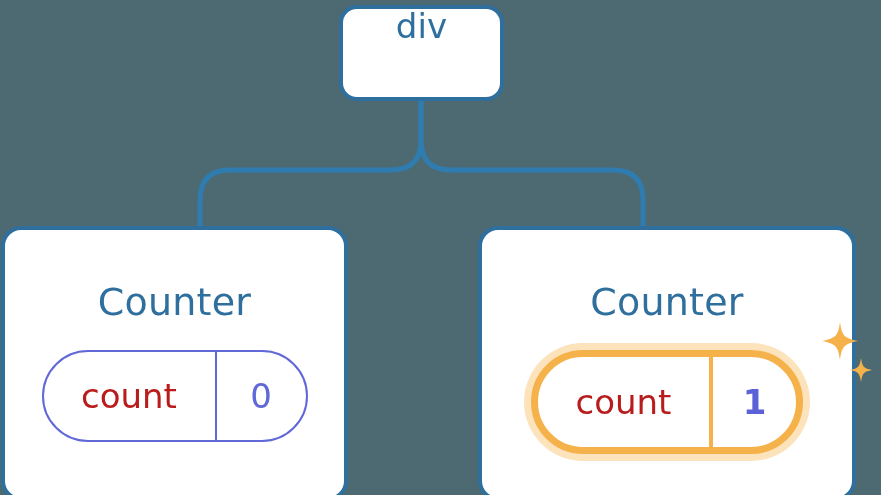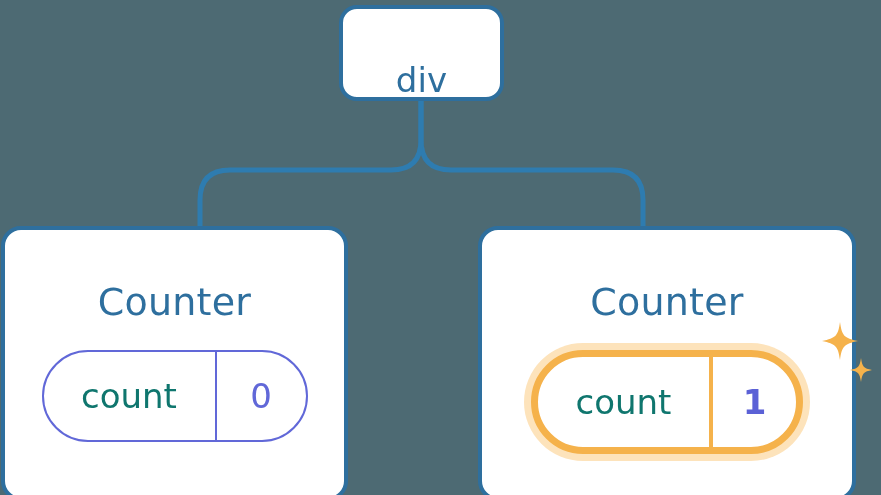--- a/index.html
+++ b/index.html
@@ -40,21 +40,21 @@
     box-sizing: border-box;
     display: flex;
     flex-direction: column;
     align-items: center;
   }
   .node-root {
     left: 339px;
     top: 5px;
     width: 165px;
     height: 96px;
-    justify-content: flex-end;
+    justify-content: flex-start;
   }
   .node-left {
     left: 1px;
     top: 226px;
     width: 347px;
     height: 275px;
     border-radius: 20px;
   }
   .node-right {
     left: 478px;
@@ -125,21 +125,21 @@
   }
   .pill-highlight .pill-key {
     width: 175px;
     border-right: 4px solid #f5b24b;
   }
   .pill-highlight .pill-val {
     width: 83px;
   }
 
   .key-text {
-    color: #0f766e;
+    color: #b91c1c;
     font-size: 34px;
     font-weight: 400;
     line-height: 1;
     white-space: nowrap;
   }
   .val-text {
     color: #6168d8;
     font-size: 34px;
     font-weight: 400;
     line-height: 1;

